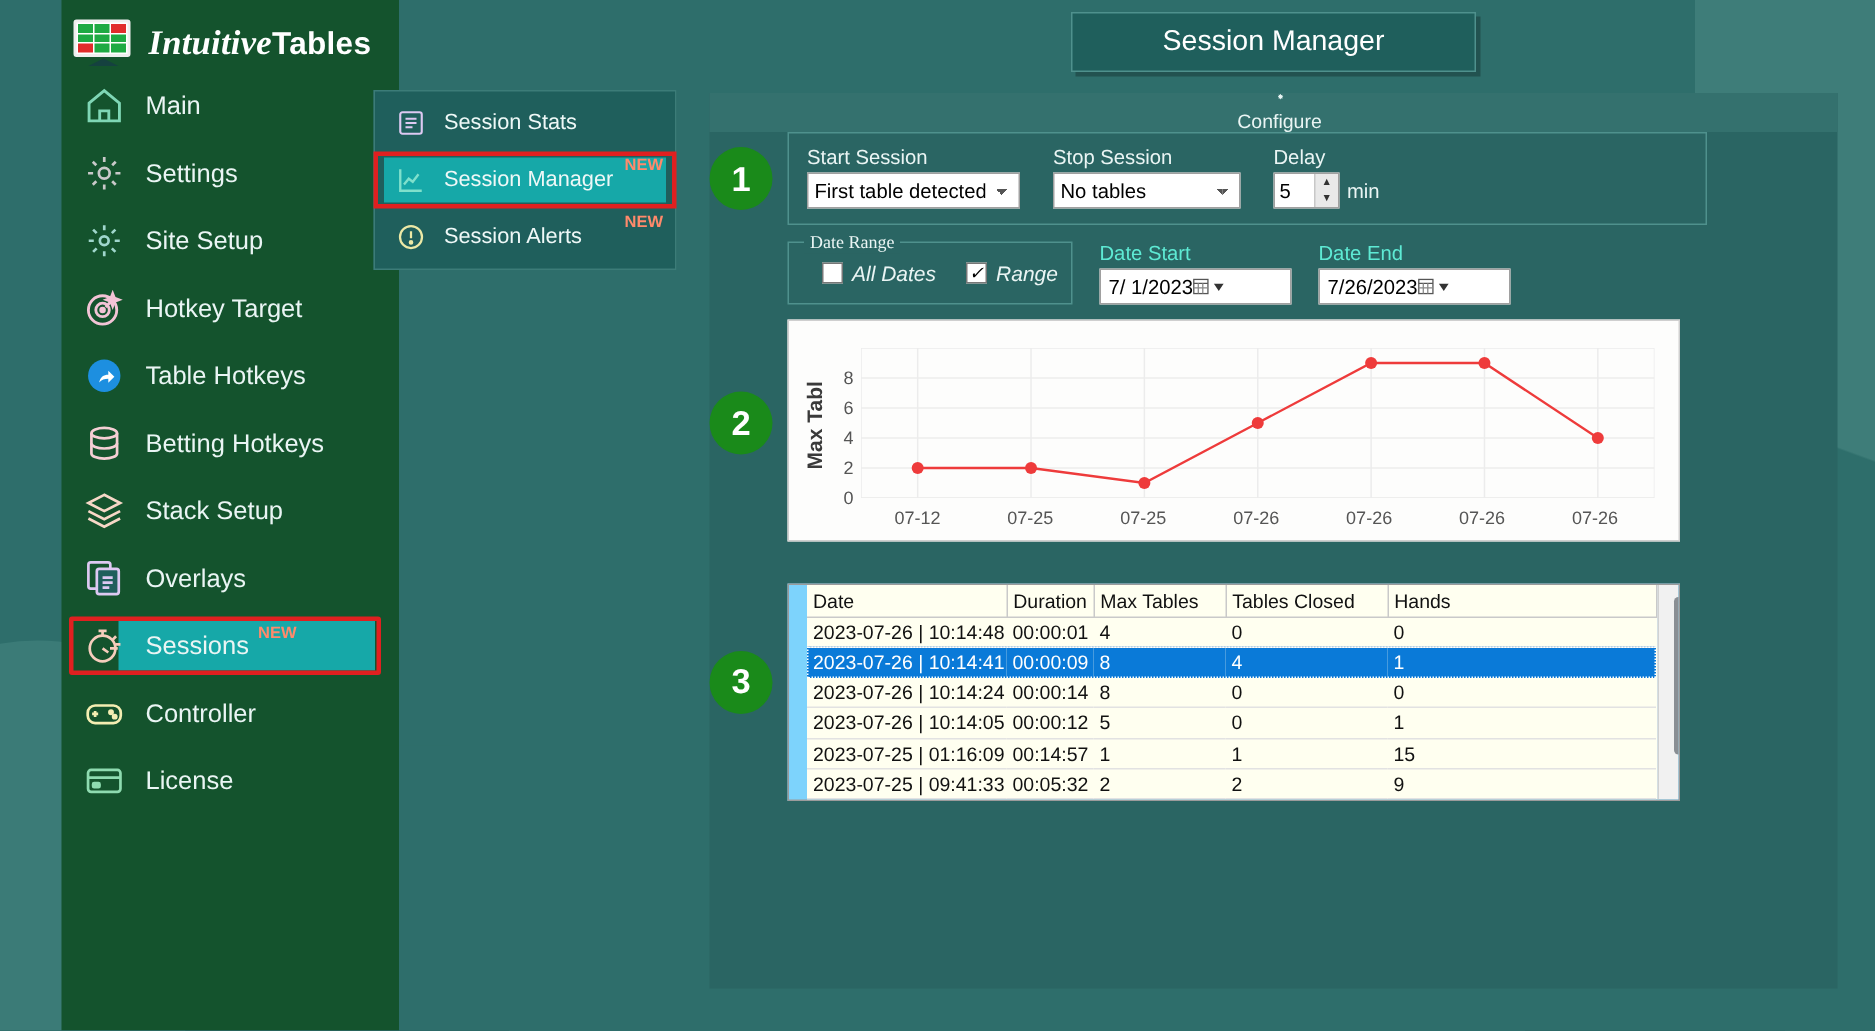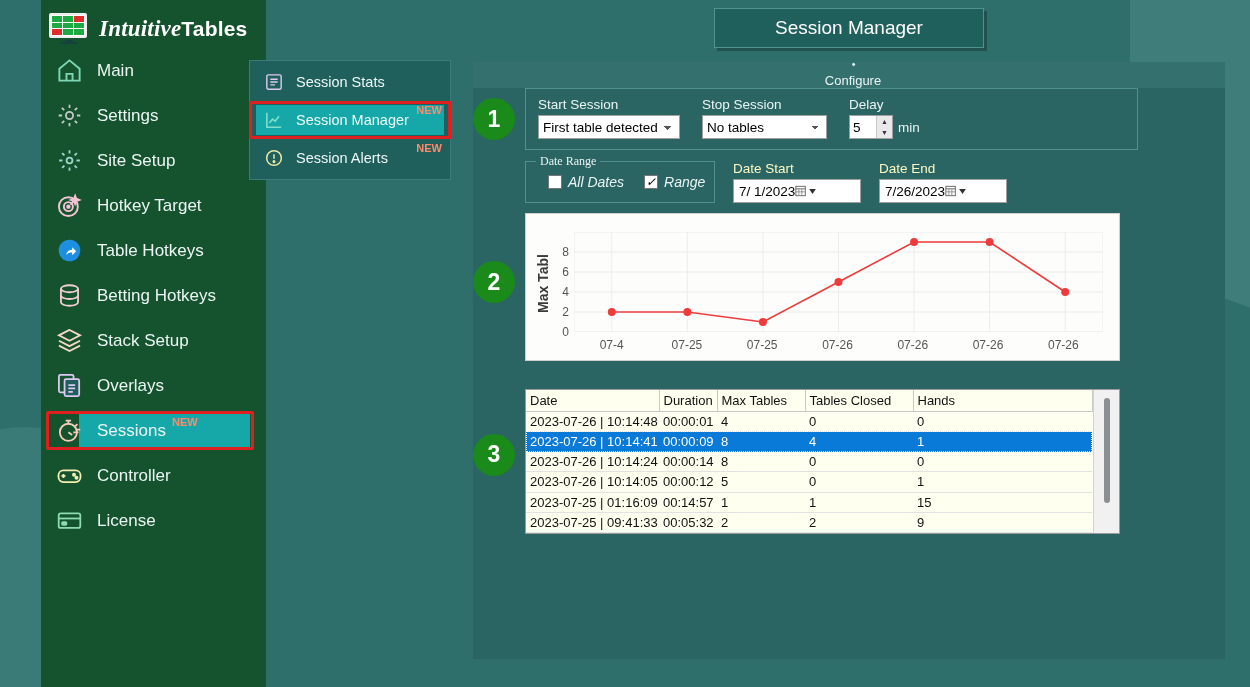--- a/index.html
+++ b/index.html
@@ -137,21 +137,21 @@
     border:1px solid #4f918d; margin-left:10px; width:190px; height:42px; position:relative;
     display:flex; align-items:center; gap:20px; padding-left:22px;
   }
   #daterange-legend{
     position:absolute; top:-8px; left:10px; background:#2a6563; padding:0 4px;
     color:#eaf5f4; font-size:12px;font-family:Liberation Serif, serif;
   }
   .chk{ display:flex; align-items:center; gap:6px; color:#eaf5f4; font-size:14px; cursor:pointer;font-style:italic;}
   .box{ width:14px; height:14px; background:#fff; border:1px solid #777; display:flex; align-items:center; justify-content:center; font-size:12px; color:#000; line-height:1;}
   .dtfield{ margin-left:18px;}
-  .dtfield label{ display:block; color:#fef9c3; font-size:13.5px; margin-bottom:3px;}
+  .dtfield label{ display:block; color:#5eead4; font-size:13.5px; margin-bottom:3px;}
   .dtinput{
     background:#fff; border:1px solid #a0a0a0; height:24px; width:128px;
     display:flex; align-items:center; justify-content:flex-start; padding:0 3px 0 5px;
     font-size:13.5px; color:#000;
   }
   .dt-cal{ display:flex; align-items:center; gap:2px;}
   
   #chart-card{
     margin:10px 0 0 10px; width:595px; height:148px; background:#fdfdfc;
     border:1px solid #cfcfcf; position:relative;
@@ -164,22 +164,22 @@
   }
   #chart-yticks{
     position:absolute; left:27px; top:15px; width:16px; height:105px;
   }
   #chart-yticks span{ position:absolute; right:0; font-size:12px; color:#555; transform:translateY(-50%);}
   #chart-plot{ position:absolute; left:48px; top:18px; right:18px; height:100px; }
   #chart-xticks{ position:absolute; left:48px; right:18px; top:124px; display:flex;}
   #chart-xticks span{ flex:1; text-align:center; font-size:12px; color:#555;}
   
   #table-card{
-    margin:14px 0 0 10px; width:595px; height:145px; background:#15803d;
-    border:1px solid #9b9b9b; display:flex; overflow:hidden;
+    margin:14px 0 0 10px; width:595px; height:145px; background:#7dd3fc;
+    border:1px solid #9b9b9b; display:flex; overflow:hidden;padding-left:12px;
   }
   table.grid{ border-collapse:collapse; width:566px; background:#fffff0; table-layout:fixed;}
   table.grid th{
     background:#fffff0; text-align:left; font-weight:normal; font-size:13px; color:#111;
     border-right:1px solid #c9c9c9; border-bottom:1px solid #c9c9c9;
     padding:2px 0 2px 4px; height:21px;
   }
   table.grid td{
     font-size:13px; color:#111; border-bottom:1px solid #e2e2e2;
     padding:1px 0 1px 4px; height:20px; white-space:nowrap;
@@ -490,21 +490,21 @@
           <polyline points="37.785714285714285,80 113.35714285714286,80 188.92857142857142,90 264.5,50 340.07142857142856,10 415.6428571428571,10 491.2142857142857,60" fill="none" stroke="#ee3b3b" stroke-width="1.6" vector-effect="non-scaling-stroke"></polyline>
           <circle cx="37.785714285714285" cy="80" r="4" fill="#ee3b3b" vector-effect="non-scaling-stroke"></circle>
           <circle cx="113.35714285714286" cy="80" r="4" fill="#ee3b3b" vector-effect="non-scaling-stroke"></circle>
           <circle cx="188.92857142857142" cy="90" r="4" fill="#ee3b3b" vector-effect="non-scaling-stroke"></circle>
           <circle cx="264.5" cy="50" r="4" fill="#ee3b3b" vector-effect="non-scaling-stroke"></circle>
           <circle cx="340.07142857142856" cy="10" r="4" fill="#ee3b3b" vector-effect="non-scaling-stroke"></circle>
           <circle cx="415.6428571428571" cy="10" r="4" fill="#ee3b3b" vector-effect="non-scaling-stroke"></circle>
           <circle cx="491.2142857142857" cy="60" r="4" fill="#ee3b3b" vector-effect="non-scaling-stroke"></circle>
         </svg>
       <div id="chart-xticks">
-          <span>07-4</span>
+          <span>07-12</span>
           <span>07-25</span>
           <span>07-25</span>
           <span>07-26</span>
           <span>07-26</span>
           <span>07-26</span>
           <span>07-26</span>
         </div>
     </div>
   </div>
 

